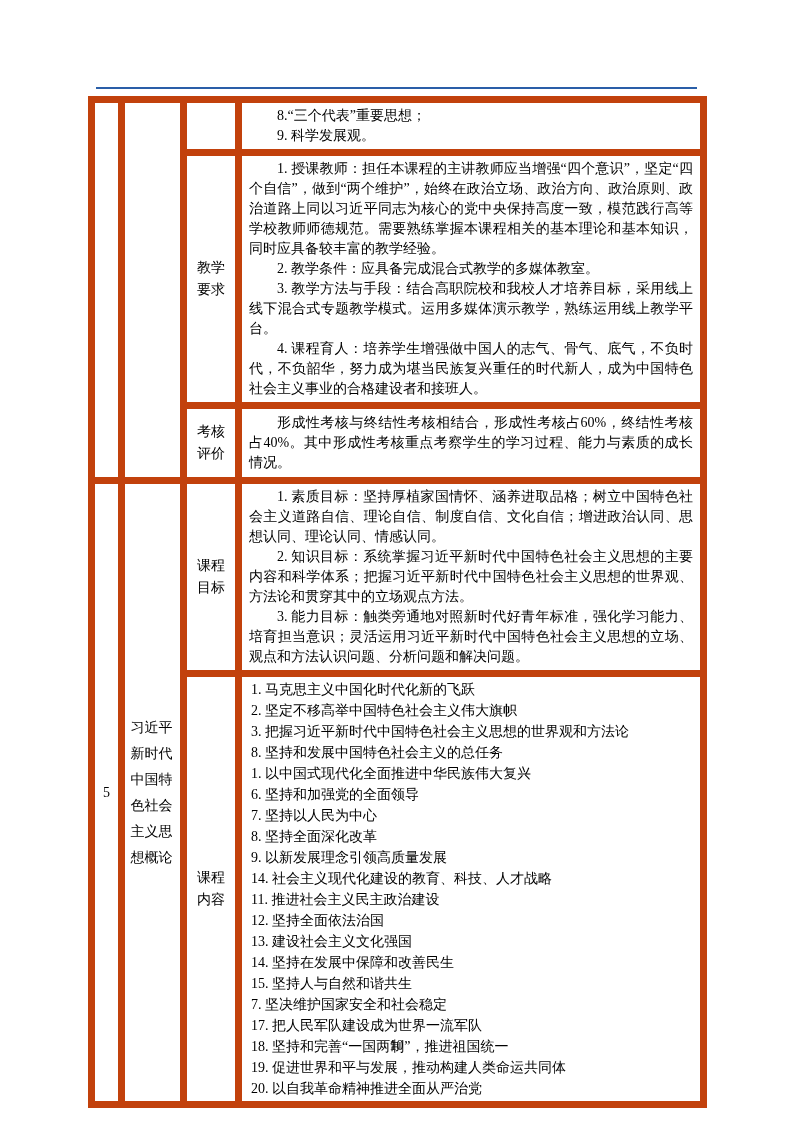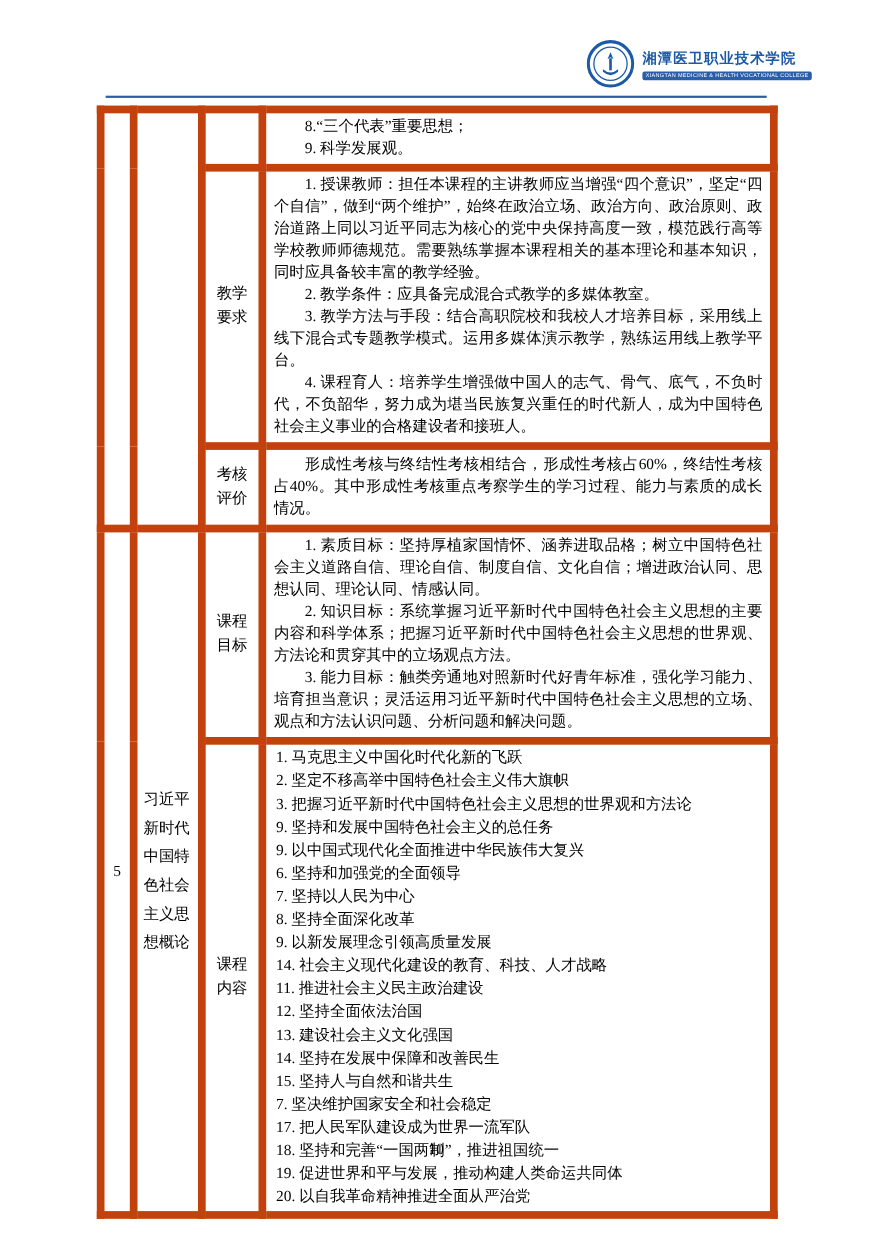--- a/index.html
+++ b/index.html
@@ -39,33 +39,20 @@
   td.items-cell { padding:2px 9px; }
   .item { line-height:21px; white-space:nowrap; overflow:hidden; }
   
   .footer { position:absolute; top:1038px; left:0; width:100%; text-align:center; font-size:14px; }
 </style>
 </head>
 <body>
 
 <div class="sheet">
 
-  <div class="header">
-    <svg class="logo-circle" viewBox="0 0 48 48">
-      <circle cx="24" cy="24" r="22" fill="#ffffff" stroke="#1c5aa5" stroke-width="3"></circle>
-      <circle cx="24" cy="24" r="16.5" fill="none" stroke="#1c5aa5" stroke-width="1.3"></circle>
-      <path d="M24 12.5 L27 19.5 L24 17.6 L21 19.5 Z" fill="#1c5aa5"></path>
-      <rect x="22.7" y="18.5" width="2.6" height="12" fill="#1c5aa5"></rect>
-      <path d="M16.5 29.5 Q24 36 31.5 29.5 L31.5 32 Q24 38.5 16.5 32 Z" fill="#1c5aa5"></path>
-    </svg>
-    <div class="logo-texts">
-      <div class="logo-cn">湘潭医卫职业技术学院</div>
-      <div class="logo-en">XIANGTAN MEDICINE &amp; HEALTH VOCATIONAL COLLEGE</div>
-    </div>
-  </div>
   <div class="header-rule"></div>
 
   <table class="doc">
     <colgroup>
         <col class="c1">
         <col class="c2">
         <col class="c3">
         <col class="c4">
       </colgroup>
 
@@ -119,22 +106,22 @@
     </tr>
 
     <tr class="r5">
       <td class="label">
         <div class="lbl">课程内容</div>
       </td>
       <td class="items-cell">
         <div class="item">1. 马克思主义中国化时代化新的飞跃</div>
         <div class="item">2. 坚定不移高举中国特色社会主义伟大旗帜</div>
         <div class="item">3. 把握习近平新时代中国特色社会主义思想的世界观和方法论</div>
-        <div class="item">9. 坚持和发展中国特色社会主义的总任务</div>
-        <div class="item">9. 以中国式现代化全面推进中华民族伟大复兴</div>
+        <div class="item">8. 坚持和发展中国特色社会主义的总任务</div>
+        <div class="item">1. 以中国式现代化全面推进中华民族伟大复兴</div>
         <div class="item">6. 坚持和加强党的全面领导</div>
         <div class="item">7. 坚持以人民为中心</div>
         <div class="item">8. 坚持全面深化改革</div>
         <div class="item">9. 以新发展理念引领高质量发展</div>
         <div class="item">14. 社会主义现代化建设的教育、科技、人才战略</div>
         <div class="item">11. 推进社会主义民主政治建设</div>
         <div class="item">12. 坚持全面依法治国</div>
         <div class="item">13. 建设社会主义文化强国</div>
         <div class="item">14. 坚持在发展中保障和改善民生</div>
         <div class="item">15. 坚持人与自然和谐共生</div>

